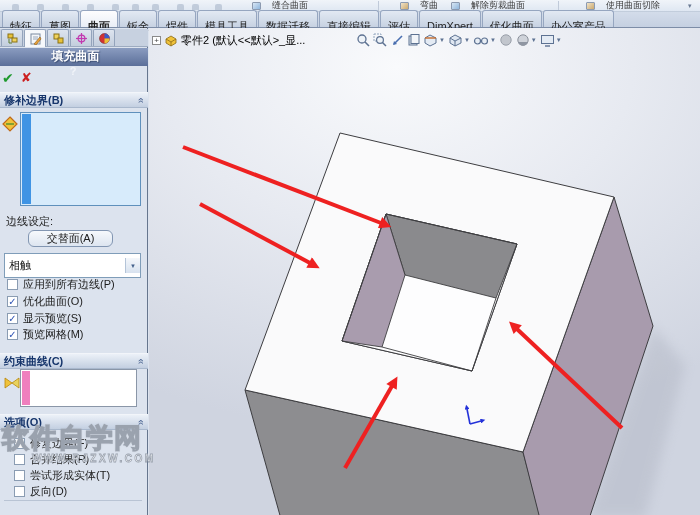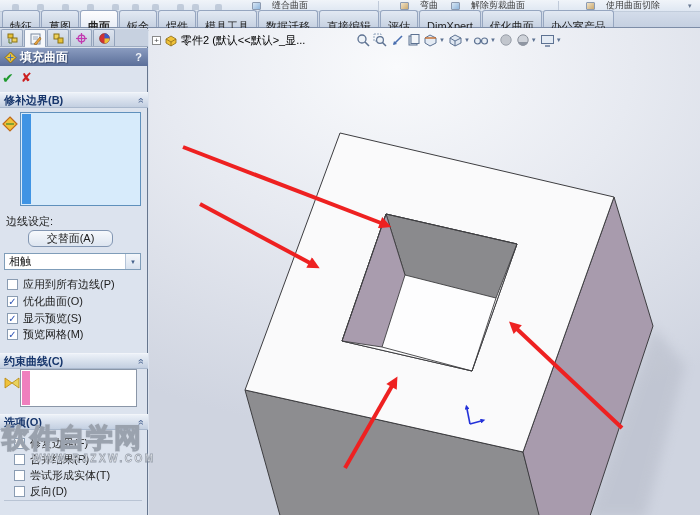--- a/index.html
+++ b/index.html
@@ -35,21 +35,21 @@
     background:#dce3ee; border-right:1px solid #66768e; }
   #pm-tabs { position:absolute; left:0; top:1px; width:148px; height:18px;
     background:#c7d1e0; border-bottom:1px solid #9dabc0; display:flex; padding-left:1px; }
   .pm-tab { width:22px; height:17px; margin-right:1px; border:1px solid #93a3bb;
     border-bottom:none; border-radius:2px 2px 0 0; background:linear-gradient(#dde4ef,#c3cedd);
     display:flex; align-items:center; justify-content:center; }
   .pm-tab.active { background:#f6f8fb; height:18px; }
 
   #pm-title { position:absolute; left:0; top:20px; width:148px; height:18px;
     background:linear-gradient(#8a9cc0,#5b6f99); display:flex; align-items:center;
-    padding:0 4px; }
+    padding:0 4px;flex-direction:column; }
   #pm-title .ttl { color:#fff; font-weight:bold; font-size:12px; flex:1; margin-left:3px;
     text-shadow:1px 1px 1px #3a4c70; }
   #pm-title .help { color:#f0f3f8; font-size:11px; font-weight:bold; margin-right:2px; }
 
   #okcancel { position:absolute; left:2px; top:42px; height:16px; display:flex; gap:7px; }
   .ok-glyph { color:#1f9a2e; font-size:14px; font-weight:bold; }
   .cancel-glyph { color:#cc1f1f; font-size:13px; font-weight:bold; }
 
   .sect-hd { position:absolute; left:0; width:148px; height:16px;
     background:linear-gradient(#ecf1f8,#c3cfe1); border-top:1px solid #f2f5fa;
@@ -58,21 +58,21 @@
   .chev { display:inline-block; transform:rotate(-90deg); font-size:10px; color:#46608e; }
 
   .selbox { position:absolute; border:1px solid #5f90bc; background:#d7ebfb; }
   .selstrip { position:absolute; left:1px; top:1px; bottom:1px; width:9px; }
   .lbl { position:absolute; font-size:11px; color:#1c1c1c; white-space:nowrap; }
 
   .pm-btn { position:absolute; height:17px; font-size:11px; color:#1c1c1c;
     border:1px solid #8296b2; border-radius:6px;
     background:linear-gradient(#f6f9fc,#dde5f0); text-align:center; line-height:15px; }
 
-  .dropdown { position:absolute; height:17px; background:#fff; border:1px solid #7f9db9;
+  .dropdown { position:absolute; height:25px; background:#fff; border:1px solid #7f9db9;
     display:flex; align-items:center; }
   .dropdown .dd-val { flex:1; font-size:11px; color:#111; padding-left:4px; }
   .dd-btn { width:15px; height:15px; margin:0; background:linear-gradient(#f4f7fb,#d8e2ef);
     border-left:1px solid #b4c4d8; display:flex; align-items:center; justify-content:center;
     font-size:6px; color:#44618c; }
 
   .cb-row { position:absolute; display:flex; align-items:center; gap:5px; }
   .cbox { width:11px; height:11px; border:1px solid #8a9cb2; background:#fff;
     display:flex; align-items:center; justify-content:center; font-size:10px;
     color:transparent; line-height:10px; }

